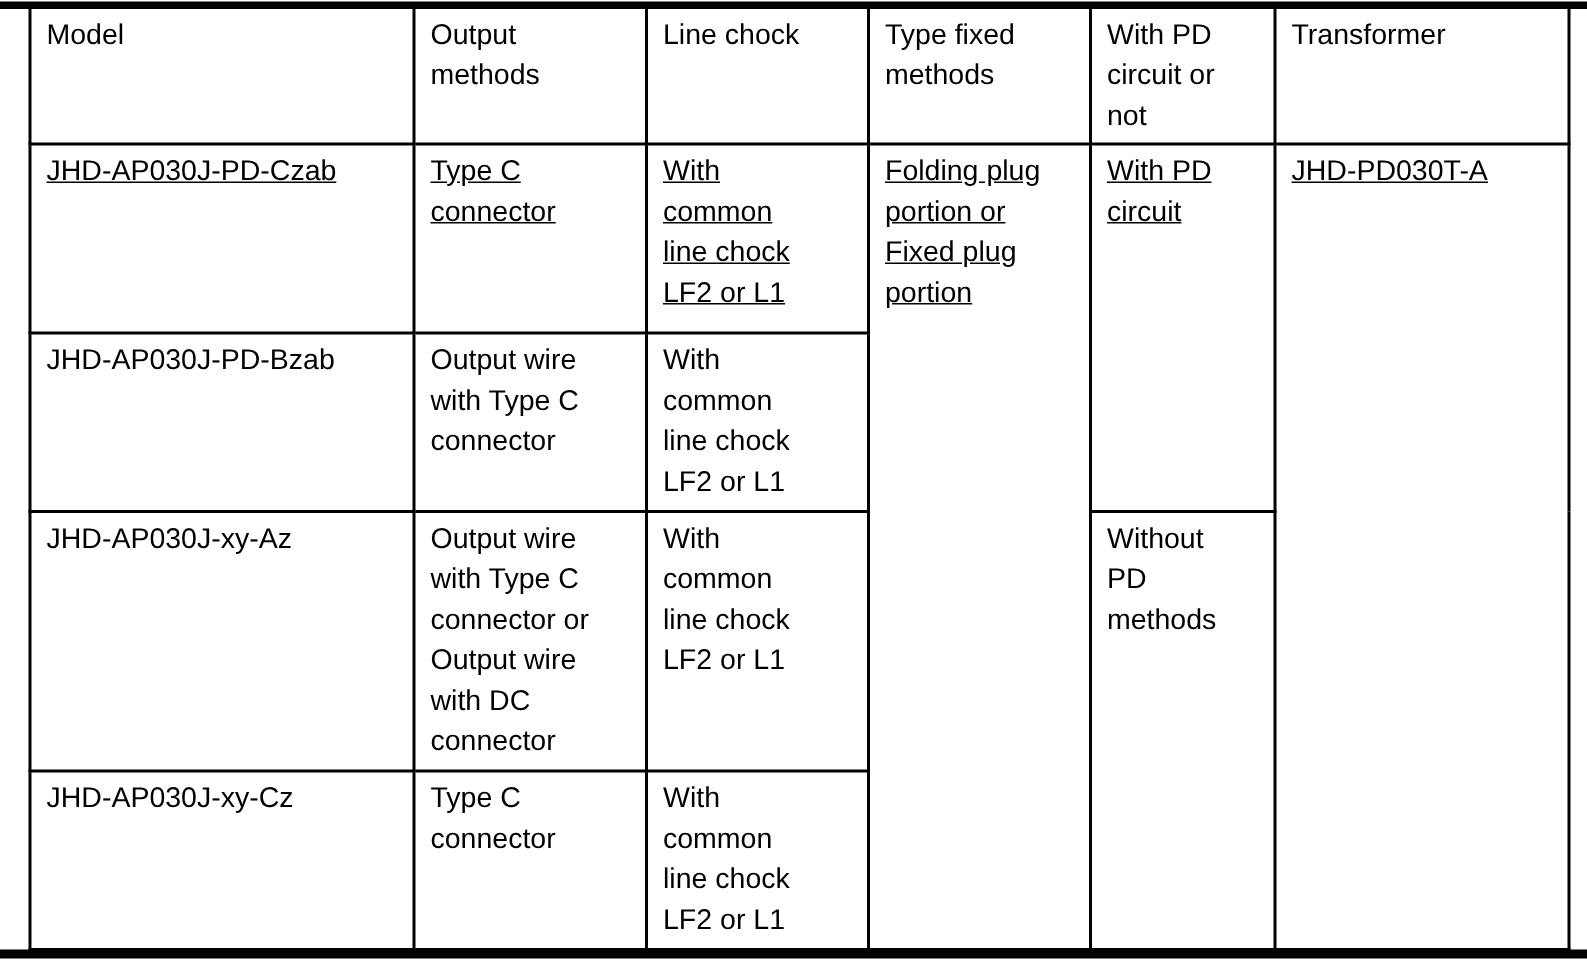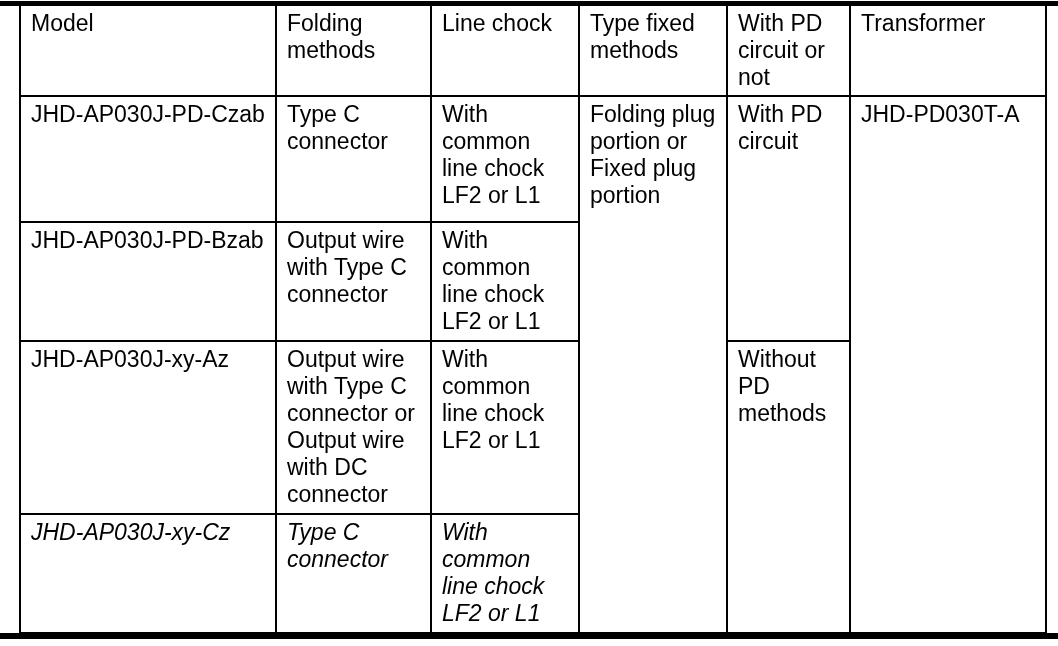--- a/index.html
+++ b/index.html
@@ -31,31 +31,31 @@
     top: 6px;
     width: 1026px;
     border-collapse: collapse;
     table-layout: fixed;
   }
   table.spec-table td {
     border: 2px solid #000000;
     vertical-align: top;
     text-align: left;
     padding: 4px 8px 4px 10px;
-    font-size: 23px;
+    font-size: 19px;
     line-height: 27px;
     white-space: pre-line;
     overflow: hidden;
   }
   table.spec-table tr:first-child td { border-top: none; }
   tr.row-header { height: 90px; }
-  tr.row-1 { height: 126px; }
+  tr.row-1 { height: 126px; text-decoration: underline; }
   tr.row-2 { height: 119px; }
   tr.row-3 { height: 173px; }
-  tr.row-4 { height: 119px; font-style: italic; }
+  tr.row-4 { height: 119px; }
 
   col.c-model       { width: 256px; }
   col.c-output      { width: 155px; }
   col.c-chock       { width: 148px; }
   col.c-plug        { width: 148px; }
   col.c-pd          { width: 123px; }
   col.c-transformer { width: 196px; }
 </style>
 </head>
 <body>
@@ -70,21 +70,21 @@
       <col class="c-output">
       <col class="c-chock">
       <col class="c-plug">
       <col class="c-pd">
       <col class="c-transformer">
     </colgroup>
 
     <tbody>
         <tr class="row-header">
       <td>Model</td>
-      <td>Folding
+      <td>Output
 methods</td>
       <td>Line chock</td>
       <td>Type fixed
 methods</td>
       <td>With PD
 circuit or
 not</td>
       <td>Transformer</td>
     </tr>
 

